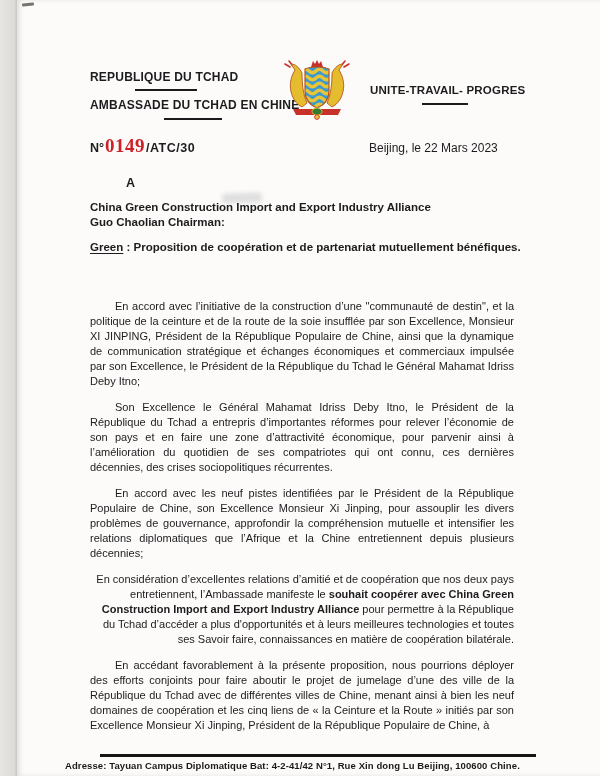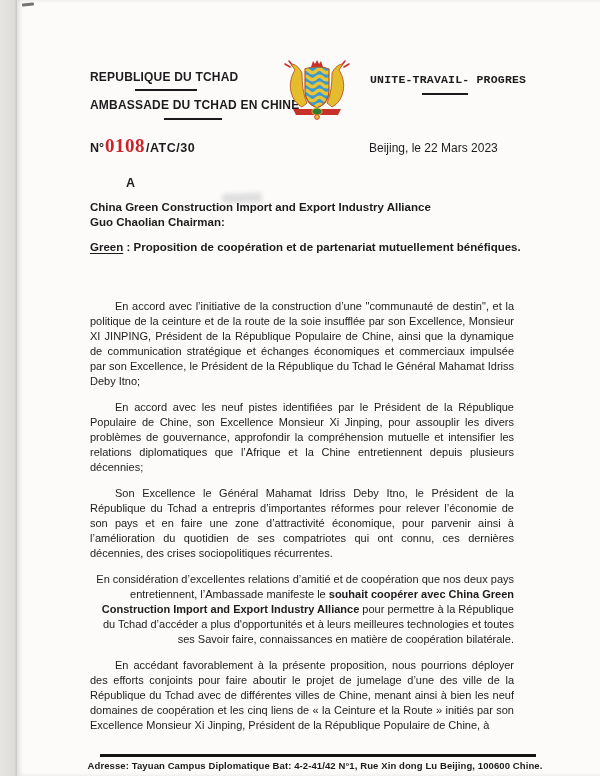--- a/index.html
+++ b/index.html
@@ -18,21 +18,21 @@
     background:#55524e;transform:rotate(-6deg);border-radius:1px;opacity:.8;}
 
   
   .hdr-left{position:absolute;left:90px;top:70px;}
   .hdr-left .l1{font-size:12px;font-weight:bold;letter-spacing:.2px;}
   .rule{height:2px;background:#1b1b1d;}
   .r1{width:62px;margin:5px 0 7px 45px;}
   .r2{width:58px;margin:6px 0 0 74px;}
   .hdr-left .l2{font-size:12px;font-weight:bold;letter-spacing:.2px;}
   .emblem{position:absolute;left:281px;top:58px;}
-  .hdr-right{position:absolute;left:370px;top:73px;font-family:Liberation Mono, monospace;}
+  .hdr-right{position:absolute;left:370px;top:84px;}
   .hdr-right .motto{font-size:11.5px;font-weight:bold;letter-spacing:.2px;}
   .r3{width:46px;margin:7px 0 0 52px;}
 
   
   .refline{position:absolute;left:90px;top:135px;display:flex;align-items:baseline;}
   .refline .pre{font-size:12.5px;font-weight:bold;}
   .refline .num{font-family:"Liberation Serif", serif;font-size:19px;font-weight:bold;
     letter-spacing:.5px;margin:0 1px;}
   .refline .suf{font-size:12.5px;font-weight:bold;letter-spacing:.5px;}
   .dateline{position:absolute;left:369px;top:141px;font-size:12px;font-weight:normal;}
@@ -50,21 +50,21 @@
 
   
   .bodytext{position:absolute;left:90px;top:299px;width:424px;font-size:11px;line-height:15px;}
   .bodytext p{margin:0 0 11px 0;}
   .bodytext p.just{text-align:justify;text-indent:25px;}
   .bodytext p.flat{text-align:right;text-indent:0;}
   .bodytext b{font-weight:bold;}
 
   
   .footer-rule{position:absolute;left:100px;top:754px;width:436px;height:3px;background:#141414;}
-  .footer-addr{position:absolute;left:65px;top:760px;width:500px;text-align:center;
+  .footer-addr{position:absolute;left:65px;top:760px;width:500px;text-align:left;
     font-size:9.5px;font-weight:bold;letter-spacing:.1px;color:#1a1a1a;}
 </style>
 </head>
 <body>
 
 <div class="scan-strip"></div>
 <div class="page"></div>
 <div class="staple"></div>
 
 <div class="hdr-left">
@@ -100,38 +100,38 @@
   </svg>
 </div>
 
 <div class="hdr-right">
   <div class="motto">UNITE-TRAVAIL- PROGRES</div>
   <div class="rule r3"></div>
 </div>
 
 <div class="refline">
   <span class="pre">N°</span>
-  <span class="num" style="color:#cc2127;">0108</span>
+  <span class="num" style="color:#cc2127;">0149</span>
   <span class="suf">/ATC/30</span>
 </div>
 <div class="dateline">Beijing, le 22 Mars 2023</div>
 
 <div class="salutation">A</div>
 <div class="smudge"></div>
 <div class="addressee">
   <div>China Green Construction Import and Export Industry Alliance</div>
   <div>Guo Chaolian Chairman:</div>
 </div>
 
 <div class="subject">
   <span class="lbl">Green</span><span> : </span><span>Proposition de coopération et de partenariat mutuellement bénéfiques.</span>
 </div>
 
 <div class="bodytext">
   <p class="just">En accord avec l’initiative de la construction d’une "communauté de destin", et la politique de la ceinture et de la route de la soie insufflée par son Excellence, Monsieur XI JINPING, Président de la République Populaire de Chine, ainsi que la dynamique de communication stratégique et échanges économiques et commerciaux impulsée par son Excellence, le Président de la République du Tchad le Général Mahamat Idriss Deby Itno;</p>
+  <p class="just">Son Excellence le Général Mahamat Idriss Deby Itno, le Président de la République du Tchad a entrepris d’importantes réformes pour relever l’économie de son pays et en faire une zone d’attractivité économique, pour parvenir ainsi à l’amélioration du quotidien de ses compatriotes qui ont connu, ces dernières décennies, des crises sociopolitiques récurrentes.</p>
   <p class="just">En accord avec les neuf pistes identifiées par le Président de la République Populaire de Chine, son Excellence Monsieur Xi Jinping, pour assouplir les divers problèmes de gouvernance, approfondir la compréhension mutuelle et intensifier les relations diplomatiques que l’Afrique et la Chine entretiennent depuis plusieurs décennies;</p>
-  <p class="just">Son Excellence le Général Mahamat Idriss Deby Itno, le Président de la République du Tchad a entrepris d’importantes réformes pour relever l’économie de son pays et en faire une zone d’attractivité économique, pour parvenir ainsi à l’amélioration du quotidien de ses compatriotes qui ont connu, ces dernières décennies, des crises sociopolitiques récurrentes.</p>
   <p class="flat"><span>En considération d’excellentes relations d’amitié et de coopération que nos deux pays entretiennent, l’Ambassade manifeste le </span><b>souhait coopérer avec  China Green Construction Import and Export Industry Alliance</b><span> pour permettre à la République du Tchad d’accéder a plus d'opportunités et à leurs meilleures technologies et toutes ses Savoir faire, connaissances en matière de coopération bilatérale.</span></p>
   <p class="just">En accédant favorablement à la présente proposition, nous pourrions déployer des efforts conjoints pour faire aboutir le projet de jumelage d’une des ville de la République du Tchad avec de différentes villes de Chine, menant ainsi à bien les neuf domaines de coopération et les cinq liens de « la Ceinture et la Route » initiés par son Excellence Monsieur Xi Jinping, Président de la République Populaire de Chine, à</p>
 </div>
 
 <div class="footer-rule"></div>
 <div class="footer-addr">Adresse: Tayuan Campus Diplomatique  Bat: 4-2-41/42 N°1, Rue Xin dong Lu Beijing, 100600 Chine.</div>
 
 </body></html>

